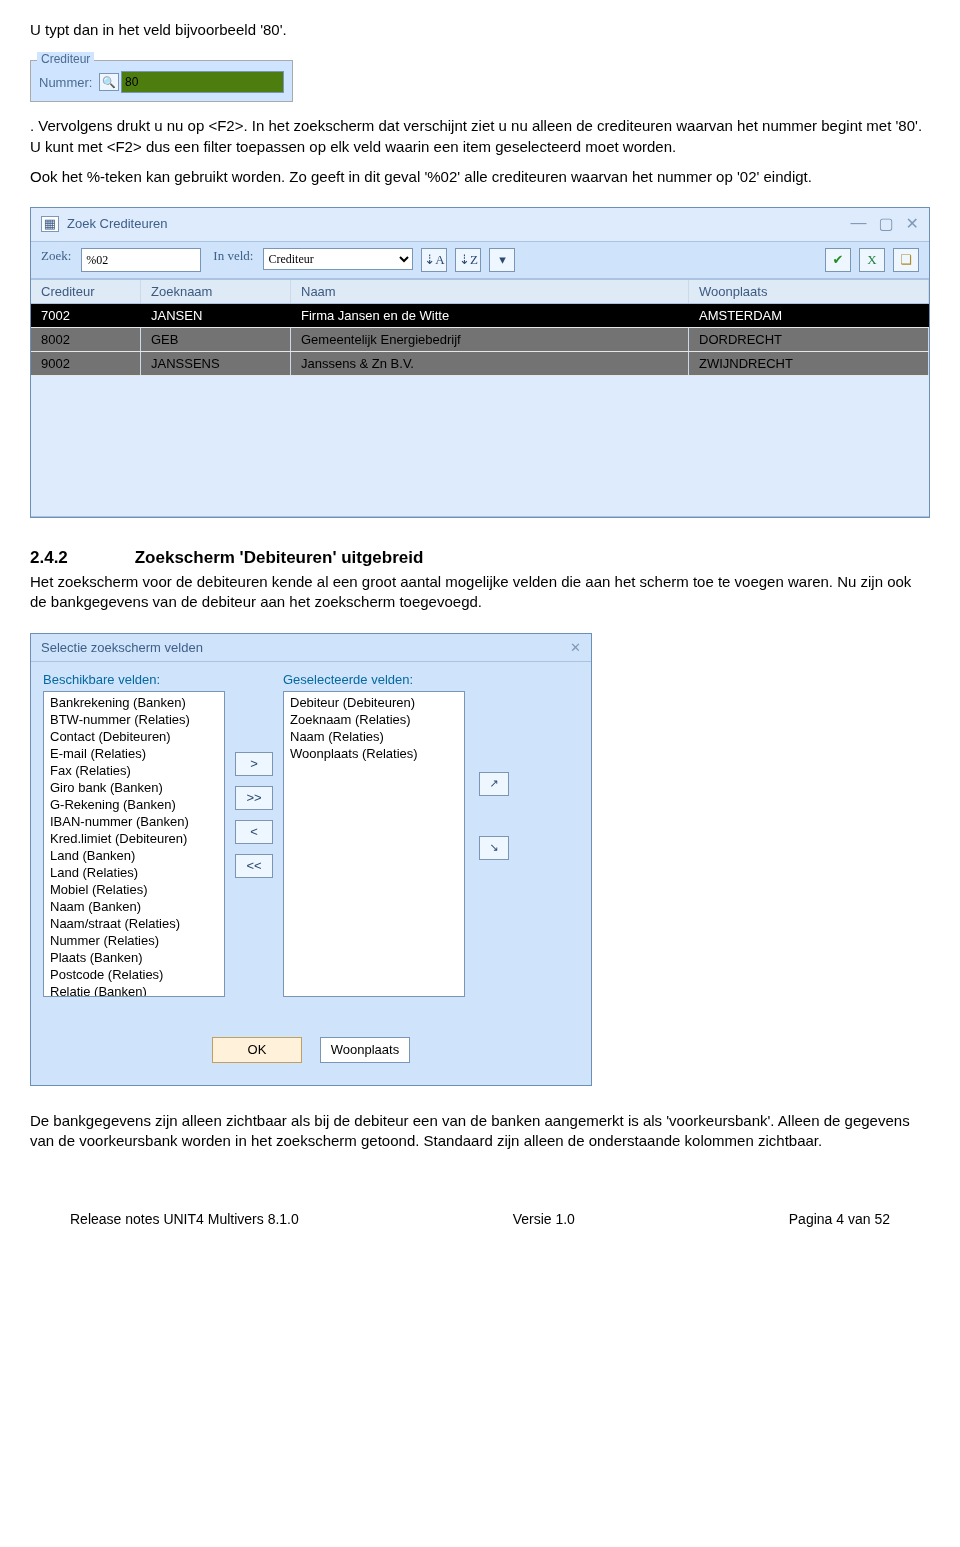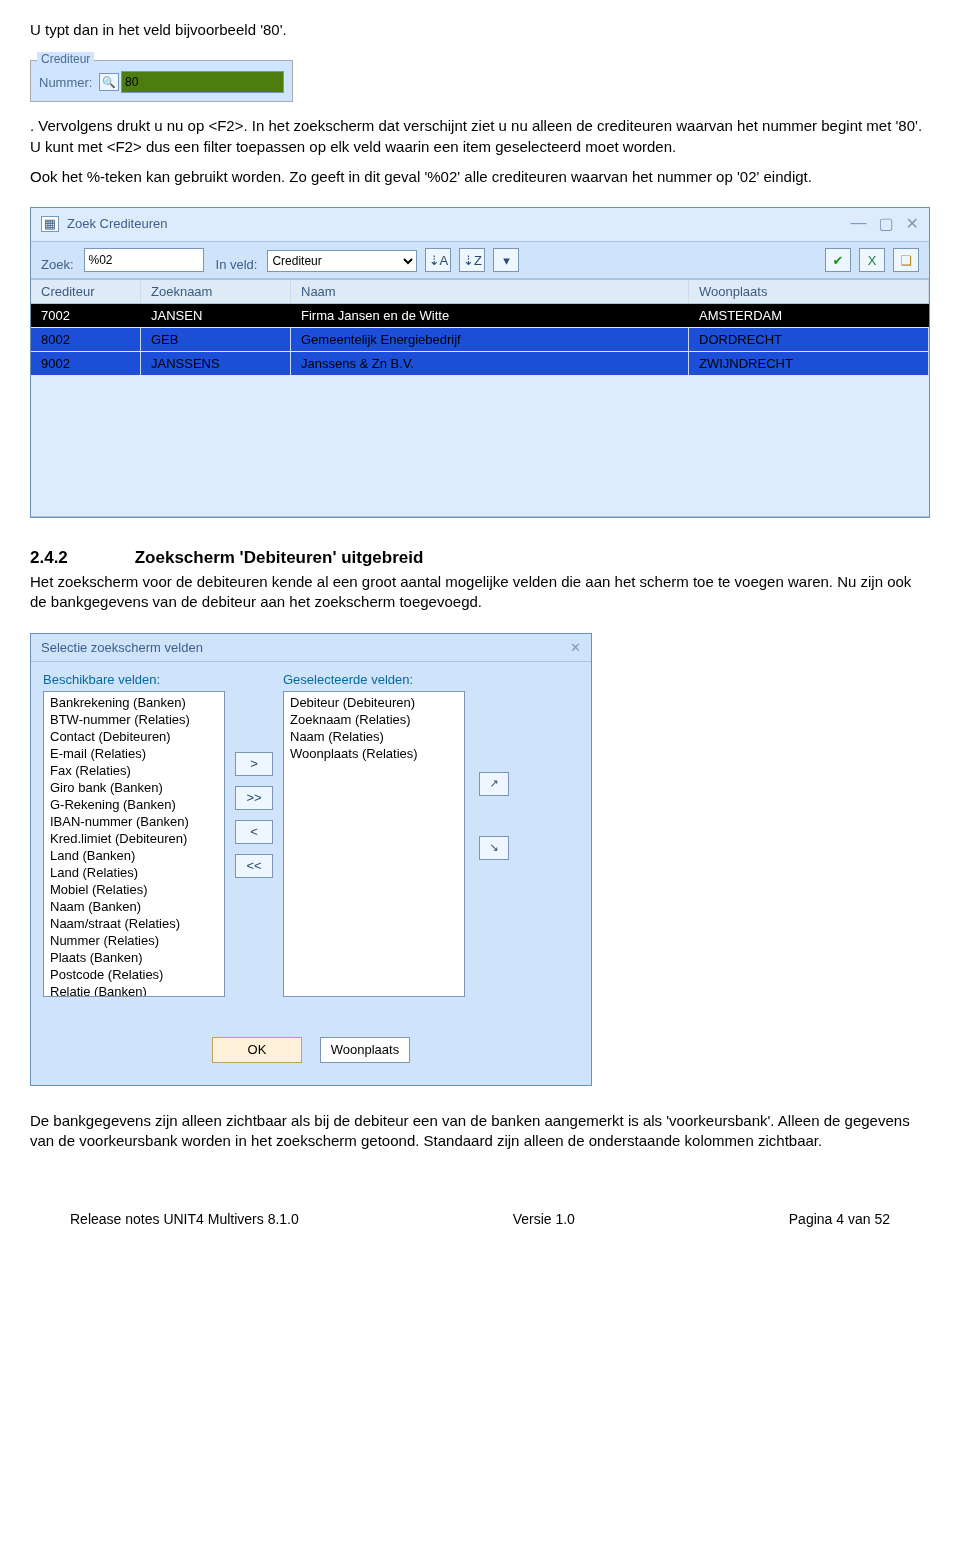--- a/index.html
+++ b/index.html
@@ -58,24 +58,25 @@
     padding: 6px 10px 8px 10px;
     color:#3f6089;
     border-bottom:1px solid #a9c3e1;
   }
   .titlebar .left { display:flex; align-items:center; gap:8px;}
   .title-icon { width:16px; height:14px; border:1px solid #7b98bb; background:#fff; display:flex; align-items:center; justify-content:center;}
   .win-controls { display:flex; gap:12px; color:#7f99b6; font-size:16px;}
   .win-controls span { cursor:default; }
 
   .toolbar {
-    display:flex; align-items:flex-end; gap:8px;
+    display:flex; align-items:flex-start; gap:8px;
     padding:6px 10px;
     background:#cfe3fa;
     border-bottom:1px solid #a9c3e1;
+    font-family:Liberation Serif, serif;
   }
   .toolbar .lbl { color:#3f6089; margin-right:2px;}
   .tb-input {
     height:20px; border:1px solid #7a95b5; background:#fff;
     font-family:inherit; font-size:12px; padding:1px 4px; width:110px;
   }
   .tb-select {
     height:22px; border:1px solid #7a95b5; background:#fff;
     font-family:inherit; font-size:12px; width:150px;
   }
@@ -93,21 +94,21 @@
     background:#dfeaf7; color:#3b5a80; font-size:13px;
     border-bottom:1px solid #a9c3e1;
   }
   .cell {
     padding:4px 10px;
     border-right:1px solid #cdd9e8;
     box-sizing:border-box;
     white-space:nowrap; overflow:hidden; text-overflow:ellipsis;
   }
   .c1{width:110px;} .c2{width:150px;} .c3{flex:1;} .c4{width:240px;}
-  .grid-body { background:#1d4ed8; }
+  .grid-body { background:#737373; }
   .grid-row { border-bottom:1px solid #e6e6e6; font-size:13px;}
   .grid-row.sel { background:#000; color:#fff; }
   .grid-row.sel .cell { border-right-color:#000; }
   .empty-rows { height:140px; border-bottom:1px solid #a9c3e1;}
 
   
   h3 { font-size:17px; font-weight:bold; margin: 30px 0 4px 0;}
   h3 .num { display:inline-block; width:100px;}
 
   

